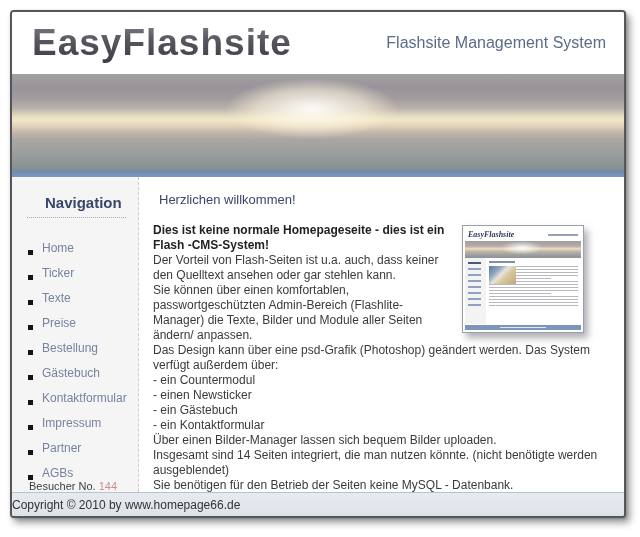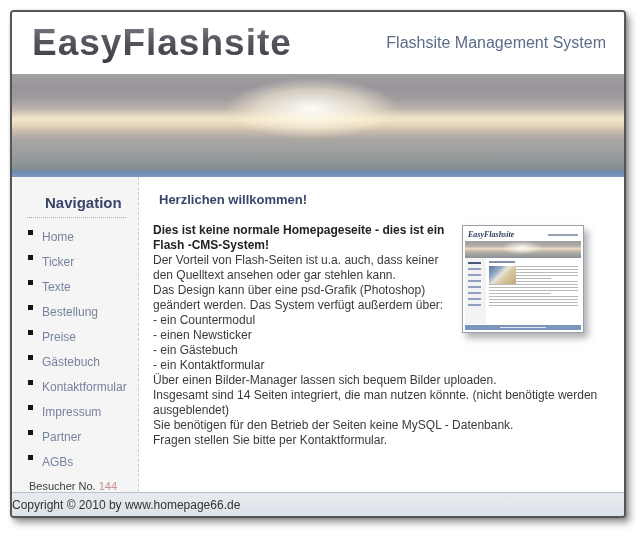--- a/index.html
+++ b/index.html
@@ -38,30 +38,30 @@
 
   
   .main-wrap{ flex:1 1 auto; display:flex; background:#ffffff; min-height:0; }
 
   .sidebar{ width:127px; flex:0 0 auto; background:#f5f5f6;
             border-right:1px dashed #d3ccc4; display:flex; flex-direction:column; }
   .nav-title{ font-size:15px; font-weight:bold; color:#39466b;
               margin:17px 0 6px 15px;padding-left:18px; }
   .nav-rule{ border-bottom:1px dotted #a9a9a9; margin:0 12px 12px 15px; }
   .nav-list{ list-style:none; }
-  .nav-item{ display:flex; align-items:flex-start; padding:0 0 0 16px;
+  .nav-item{ display:flex; align-items:flex-end; padding:0 0 0 16px;
              height:25px; cursor:pointer; }
   .bullet{ width:5px; height:5px; background:#141414; margin-right:9px; flex:0 0 auto; }
   .nav-label{ font-size:12px; color:#76839e; }
   .visitor{ margin-top:auto; padding:0 0 12px 17px; font-size:11px; color:#3c3c3c; }
   .visitor .count{ color:#c98f8f;text-align:center; }
 
   .content{ flex:1 1 auto; padding:15px 14px 0 14px; font-size:12px;
             line-height:15px; color:#3a3a3a; min-width:0; }
-  .content-heading{ font-size:13px; font-weight:bold; color:#39466b; margin-bottom:16px;padding-left:6px; }
+  .content-heading{ font-size:13px; font-weight:normal; color:#39466b; margin-bottom:16px;padding-left:6px; }
   .para{ margin:0; }
   .para.bold{ font-weight:bold; color:#222; }
 
   
   .thumb{ float:right; width:122px; margin:2px 26px 10px 10px;
           background:#fff; border:1px solid #9aa0a8; padding:2px;
           box-shadow:4px 5px 7px rgba(110,110,120,.55); }
   .t-head{ height:13px; display:flex; justify-content:space-between;
            align-items:center; padding:0 3px; background:#fff; }
   .t-logo{ font-family:"Liberation Serif", serif; font-style:italic;
@@ -117,25 +117,25 @@
           <li class="nav-item">
             <span class="bullet"></span>
             <span class="nav-label">Ticker</span>
           </li>
           <li class="nav-item">
             <span class="bullet"></span>
             <span class="nav-label">Texte</span>
           </li>
           <li class="nav-item">
             <span class="bullet"></span>
+            <span class="nav-label">Preise</span>
+          </li>
+          <li class="nav-item">
+            <span class="bullet"></span>
             <span class="nav-label">Bestellung</span>
-          </li>
-          <li class="nav-item">
-            <span class="bullet"></span>
-            <span class="nav-label">Preise</span>
           </li>
           <li class="nav-item">
             <span class="bullet"></span>
             <span class="nav-label">Gästebuch</span>
           </li>
           <li class="nav-item">
             <span class="bullet"></span>
             <span class="nav-label">Kontaktformular</span>
           </li>
           <li class="nav-item">
@@ -197,20 +197,21 @@
                 <div class="t-line"></div>
               </div>
           </div>
         </div>
         <div class="t-footbar"></div>
       </div>
 
       <div class="paragraphs">
           <div class="para bold">Dies ist keine normale Homepageseite - dies ist ein Flash -CMS-System!</div>
           <div class="para">Der Vorteil von Flash-Seiten ist u.a. auch, dass keiner den Quelltext ansehen oder gar stehlen kann.</div>
+          <div class="para">Sie können über einen komfortablen, passwortgeschützten Admin-Bereich (Flashlite-Manager) die Texte, Bilder und Module aller Seiten ändern/ anpassen.</div>
           <div class="para">Das Design kann über eine psd-Grafik (Photoshop) geändert werden. Das System verfügt außerdem über:</div>
           <div class="para">- ein Countermodul</div>
           <div class="para">- einen Newsticker</div>
           <div class="para">- ein Gästebuch</div>
           <div class="para">- ein Kontaktformular</div>
           <div class="para">Über einen Bilder-Manager lassen sich bequem Bilder uploaden.</div>
           <div class="para">Insgesamt sind 14 Seiten integriert, die man nutzen könnte. (nicht benötigte werden ausgeblendet)</div>
           <div class="para">Sie benötigen für den Betrieb der Seiten keine MySQL - Datenbank.</div>
           <div class="para">Fragen stellen Sie bitte per Kontaktformular.</div>
         </div>

